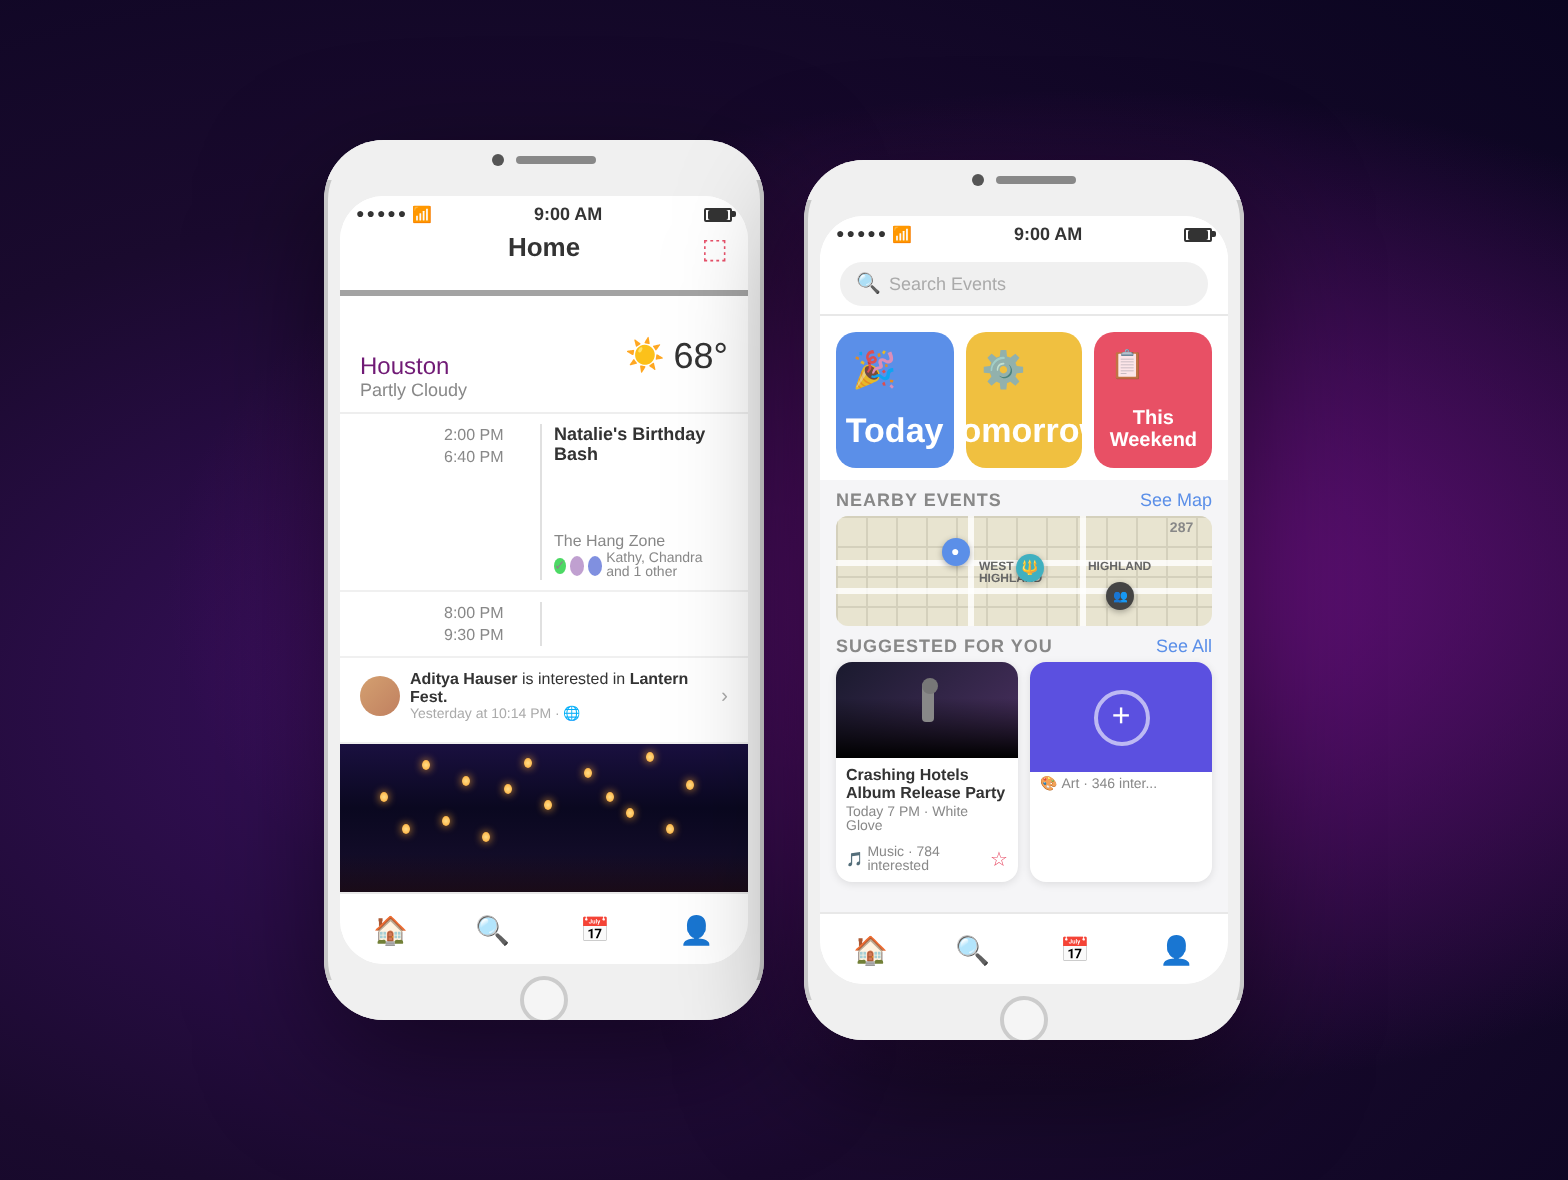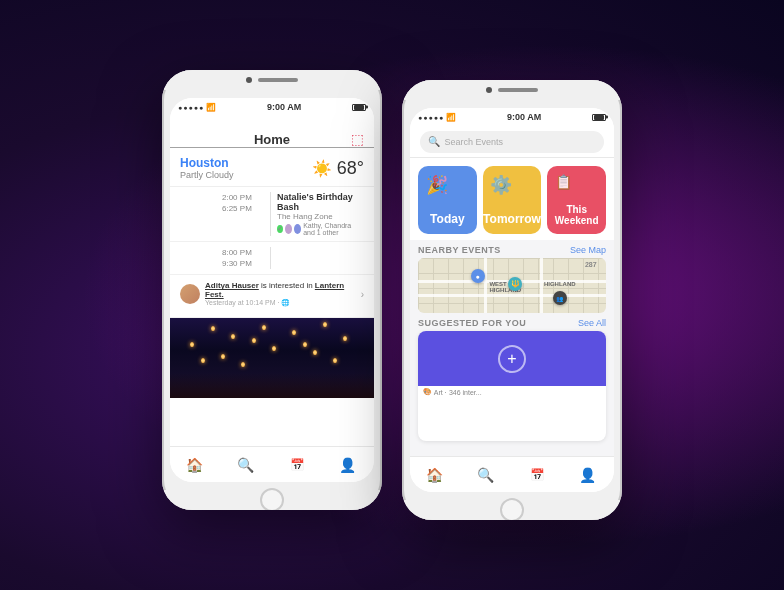--- a/index.html
+++ b/index.html
@@ -113,77 +113,77 @@
     }
     .battery-fill { height: 5px; width: 10px; background: #333; margin: 0 1px; border-radius: 1px; }
 
     
     .phone1-content { flex: 1; display: flex; flex-direction: column; overflow: hidden; }
 
     .nav-header {
       height: 32px;
       background: #fff;
       display: flex;
-      align-items: flex-end;
+      align-items: flex-start;
       justify-content: center;
-      border-bottom: 1px solid #a3a3a3;
+      border-bottom: 3px solid #a3a3a3;
       position: relative;
     }
     .nav-title { font-size: 13px; font-weight: 600; color: #333; }
     .nav-icon-right {
       position: absolute;
       right: 10px;
       color: #e8516a;
       font-size: 14px;
     }
 
     
     .weather-block {
       padding: 8px 10px 6px;
       border-bottom: 1px solid #eee;
       display: flex;
       justify-content: space-between;
       align-items: center;
     }
-    .weather-left .city { font-size: 12px; font-weight: 700; color: #3b82f6; }
+    .weather-left .city { font-size: 12px; font-weight: 400; color: #701a75; margin-top: 20px; }
     .weather-left .condition { font-size: 9px; color: #888; }
     .weather-right { display: flex; align-items: center; gap: 4px; }
     .weather-icon { font-size: 16px; }
     .weather-temp { font-size: 18px; font-weight: 300; color: #333; }
 
     
     .events-list { flex: 1; overflow: hidden; }
     .event-item {
       display: flex;
       padding: 5px 10px;
       border-bottom: 1px solid #f0f0f0;
       align-items: flex-start;
       gap: 6px;
     }
     .event-time-block { min-width: 42px; margin-left: 42px; }
     .event-time { font-size: 8px; color: #888; display: block; line-height: 1.4; }
     .event-divider { width: 1px; background: #e0e0e0; align-self: stretch; }
     .event-details { flex: 1; }
     .event-title { font-size: 9px; font-weight: 600; color: #333; }
-    .event-location { font-size: 8px; color: #888; }
+    .event-location { font-size: 8px; color: #888; margin-top: 34px; }
     .event-attendees { font-size: 7px; color: #888; display: flex; align-items: center; gap: 2px; margin-top: 1px; }
     .check-icon { width: 8px; height: 8px; border-radius: 50%; background: #4cd964; display: inline-flex; align-items: center; justify-content: center; }
     .avatar-sm { width: 10px; height: 10px; border-radius: 50%; background: #c0a0d0; display: inline-block; }
     .avatar-sm2 { width: 10px; height: 10px; border-radius: 50%; background: #8090e0; display: inline-block; }
 
     
     .social-post {
       padding: 6px 10px;
       border-bottom: 1px solid #f0f0f0;
     }
     .post-header { display: flex; align-items: center; gap: 5px; margin-bottom: 4px; }
     .post-avatar { width: 20px; height: 20px; border-radius: 50%; background: #d0b090; overflow: hidden; }
     .post-avatar-img { width: 100%; height: 100%; background: linear-gradient(135deg, #d4a070, #c08060); }
     .post-text { font-size: 8px; color: #333; flex: 1; }
-    .post-text strong { font-weight: 600; text-decoration: underline; }
+    .post-text strong { font-weight: 600; }
     .post-meta { font-size: 7px; color: #aaa; }
     .post-chevron { color: #aaa; font-size: 10px; }
 
     .event-image {
       height: 80px;
       background: linear-gradient(180deg, #1a1040 0%, #0a0820 40%, #1a1030 100%);
       position: relative;
       overflow: hidden;
     }
     .lantern-bg {
@@ -276,21 +276,21 @@
     .filter-card.tomorrow { background: #f0c040; }
     .filter-card.weekend { background: #e85065; }
     .filter-card-icon {
       position: absolute;
       top: 8px;
       left: 8px;
       font-size: 18px;
       color: rgba(255,255,255,0.85);
     }
     .filter-card-label {
-      font-size: 12px;
+      font-size: 17px;
       font-weight: 600;
       color: #fff;
     }
 
     
     .section-header {
       display: flex;
       justify-content: space-between;
       align-items: center;
       padding: 5px 8px 3px;
@@ -451,21 +451,21 @@
           <span class="weather-icon">☀️</span>
           <span class="weather-temp">68°</span>
         </div>
       </div>
 
       <div class="events-list">
 
         <div class="event-item">
           <div class="event-time-block">
             <span class="event-time">2:00 PM</span>
-            <span class="event-time">6:25 PM</span>
+            <span class="event-time">6:40 PM</span>
           </div>
           <div class="event-divider"></div>
           <div class="event-details">
             <div class="event-title">Natalie's Birthday Bash</div>
             <div class="event-location">The Hang Zone</div>
             <div class="event-attendees">
               <span class="check-icon">✓</span>
               <span class="avatar-sm"></span>
               <span class="avatar-sm2"></span>
               <span>Kathy, Chandra and 1 other</span>
@@ -605,20 +605,38 @@
         </div>
       </div>
 
       <div class="suggested-section">
         <div class="section-header">
           <span class="section-title">SUGGESTED FOR YOU</span>
           <span class="section-link">See All</span>
         </div>
         <div class="events-row">
 
+          <div class="event-card">
+            <div class="event-card-img concert">
+              <div class="concert-silhouette"></div>
+              <div style="position:absolute;top:10px;left:50%;transform:translateX(-50%);width:6px;height:20px;background:#888;border-radius:2px;"></div>
+              <div style="position:absolute;top:8px;left:calc(50% - 3px);width:8px;height:8px;border-radius:50%;background:#777;"></div>
+            </div>
+            <div class="event-card-info">
+              <div class="event-card-title">Crashing Hotels Album Release Party</div>
+              <div class="event-card-meta">Today 7 PM · White Glove</div>
+            </div>
+            <div class="event-card-footer">
+              <span class="event-tag">
+                <span>🎵</span>
+                Music · 784 interested
+              </span>
+              <span class="star-icon">☆</span>
+            </div>
+          </div>
 
           <div class="event-card">
             <div class="event-card-img math">
               <div class="math-circle">
                 <span class="math-plus">+</span>
               </div>
             </div>
             <div class="event-card-footer">
               <span class="event-tag">
                 <span>🎨</span>

